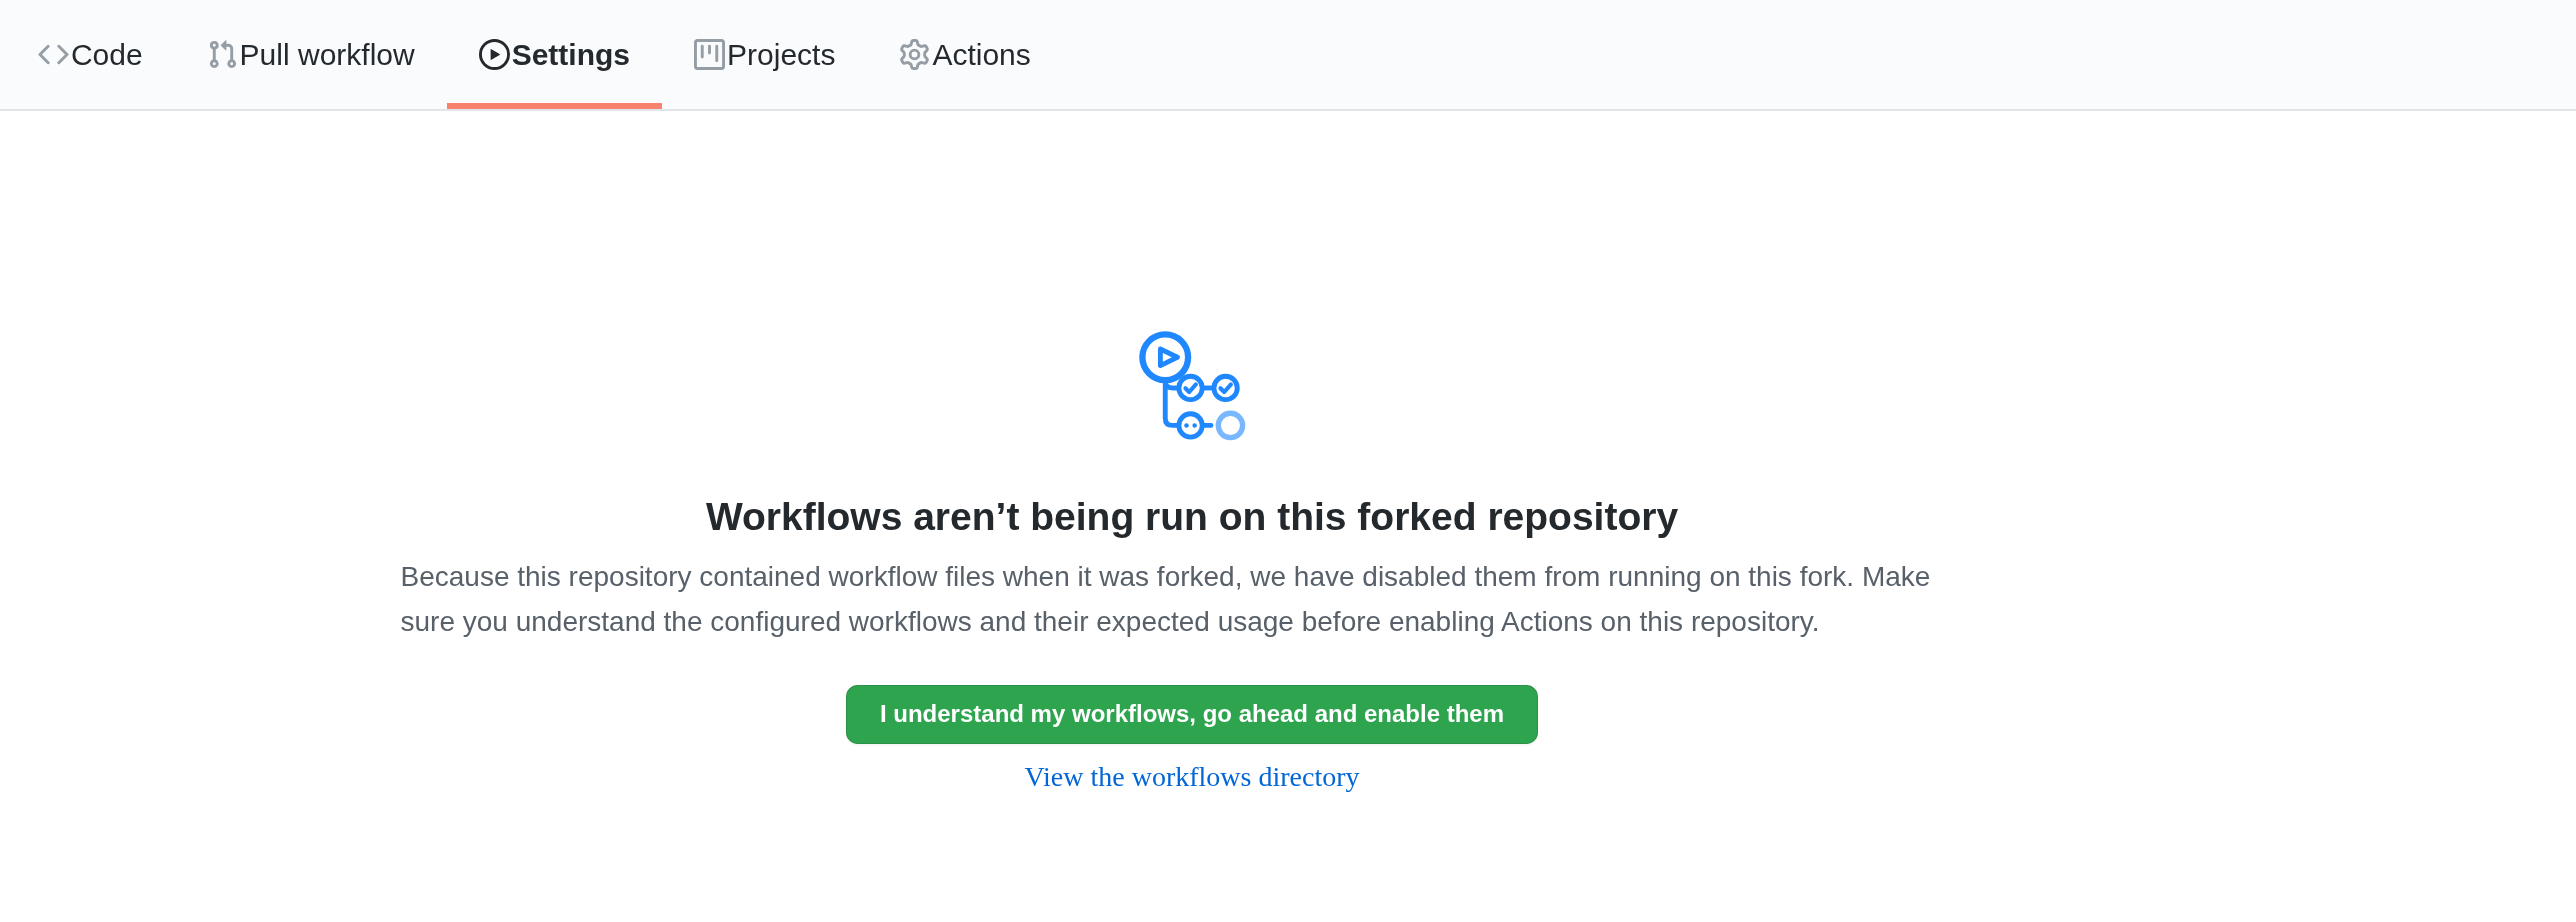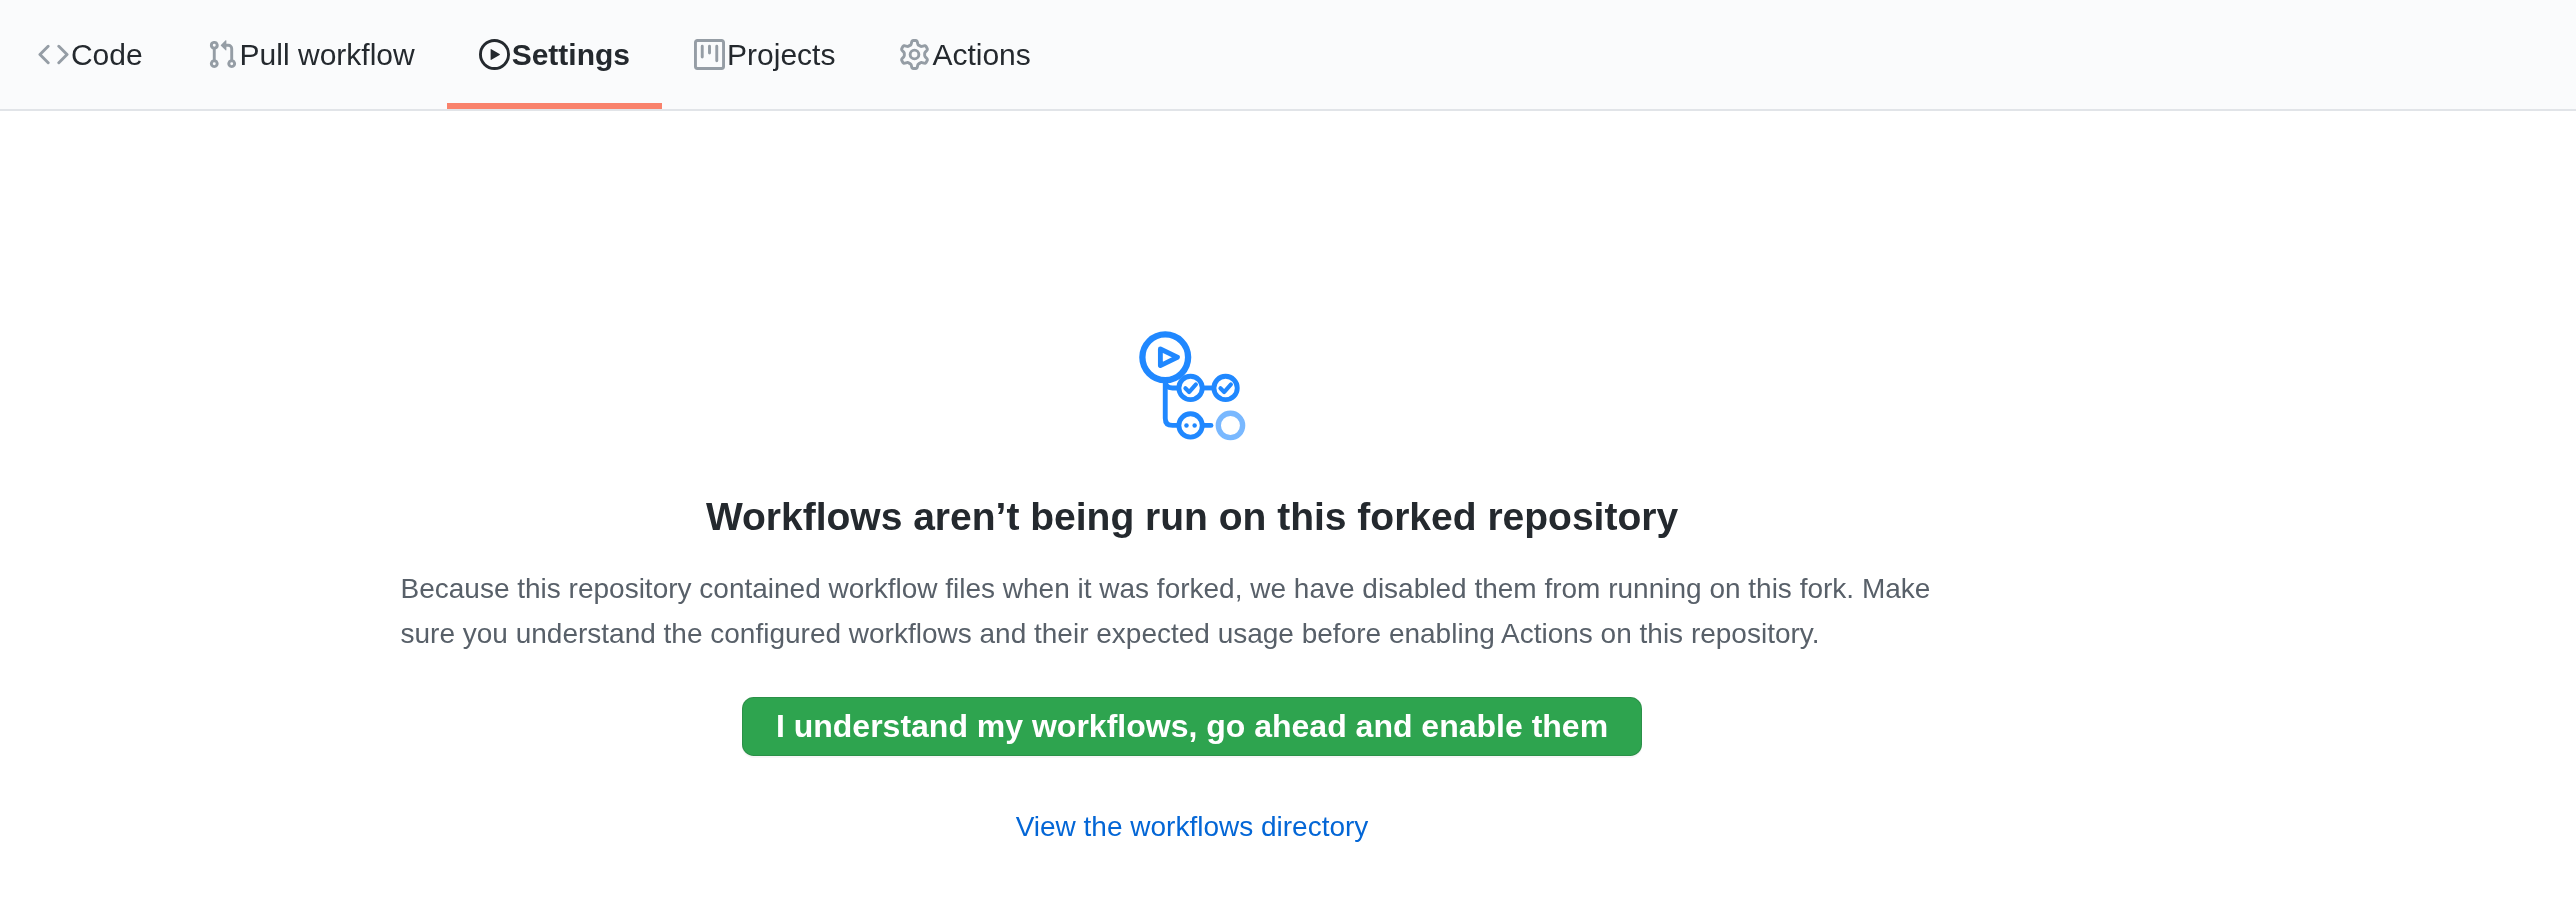--- a/index.html
+++ b/index.html
@@ -35,54 +35,55 @@
   .tab.selected .octicon { fill: #24292e; }
   
   .content {
     width: 2384px;
     display: flex;
     flex-direction: column;
     align-items: center;
   }
   .illustration { margin-top: 220px; width: 109px; height: 111px; }
   .heading {
-    margin: 51px 0 12px;
+    margin: 51px 0 0;
     font-size: 39px;
     line-height: 47px;
     font-weight: 700;
     color: #24292e;
     text-align: left;
   }
   .desc {
     margin: 13.7px 0 0;
     max-width: 1583px;
     font-size: 28px;
     line-height: 45px;
     color: #586069;
   }
   .enable-btn {
     margin-top: 41px;
     height: 59px;
     padding: 0 33px;
     font-family: inherit;
-    font-size: 32px;
+    font-size: 24px;
     font-weight: 700;
     color: #ffffff;
     background: #2ea44f;
     border: 1px solid rgba(27,31,35,0.15);
     border-radius: 11.7px;
     box-shadow: 0 2px 0 rgba(27,31,35,0.04);
     cursor: pointer;
   }
   .dir-link {
-    margin-top: 55px;
+    margin-top: 17px;
     font-size: 28px;
     color: #0366d6;
     text-decoration: none;
     cursor: pointer;
+    font-family: Liberation Serif, serif;
   }
 </style>
 </head>
 <body>
 
 <nav class="topnav">
 
   <a class="tab">
     <svg class="octicon" viewBox="0 0 16 16" aria-hidden="true">
       <path d="M4.72 3.22a.75.75 0 0 1 1.06 1.06L2.06 8l3.72 3.72a.75.75 0 1 1-1.06 1.06L.47 8.53a.75.75 0 0 1 0-1.06l4.25-4.25Zm6.56 0a.75.75 0 1 0-1.06 1.06L13.94 8l-3.72 3.72a.75.75 0 1 0 1.06 1.06l4.25-4.25a.75.75 0 0 0 0-1.06l-4.25-4.25Z"></path>

